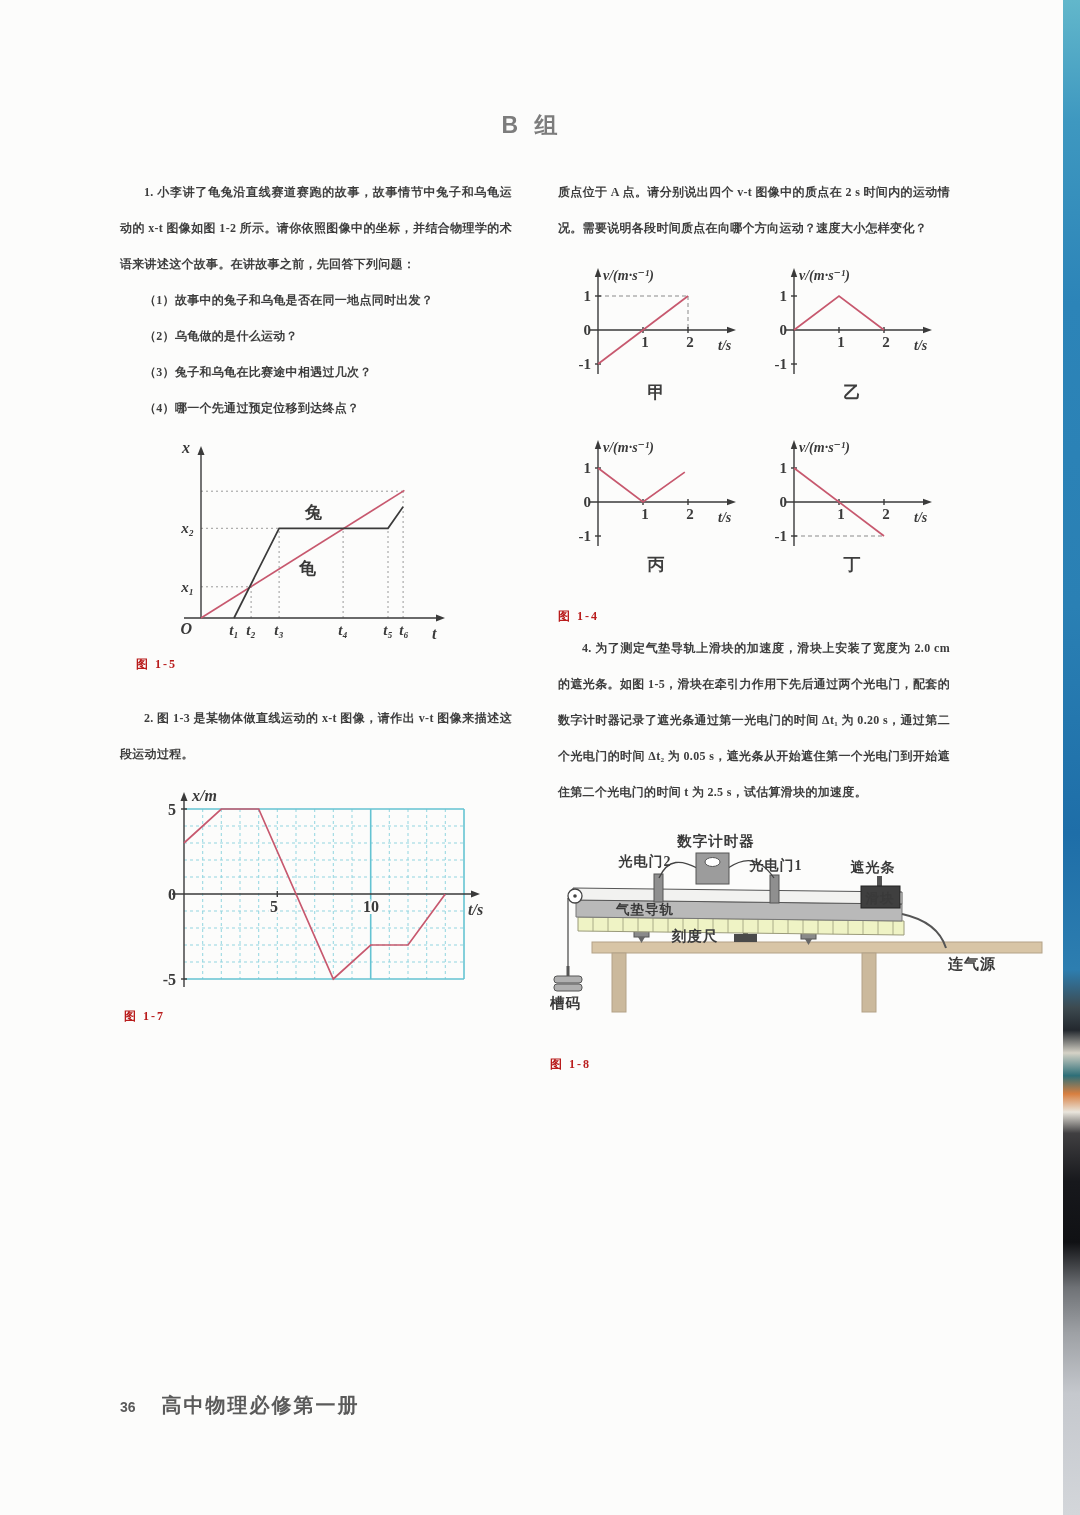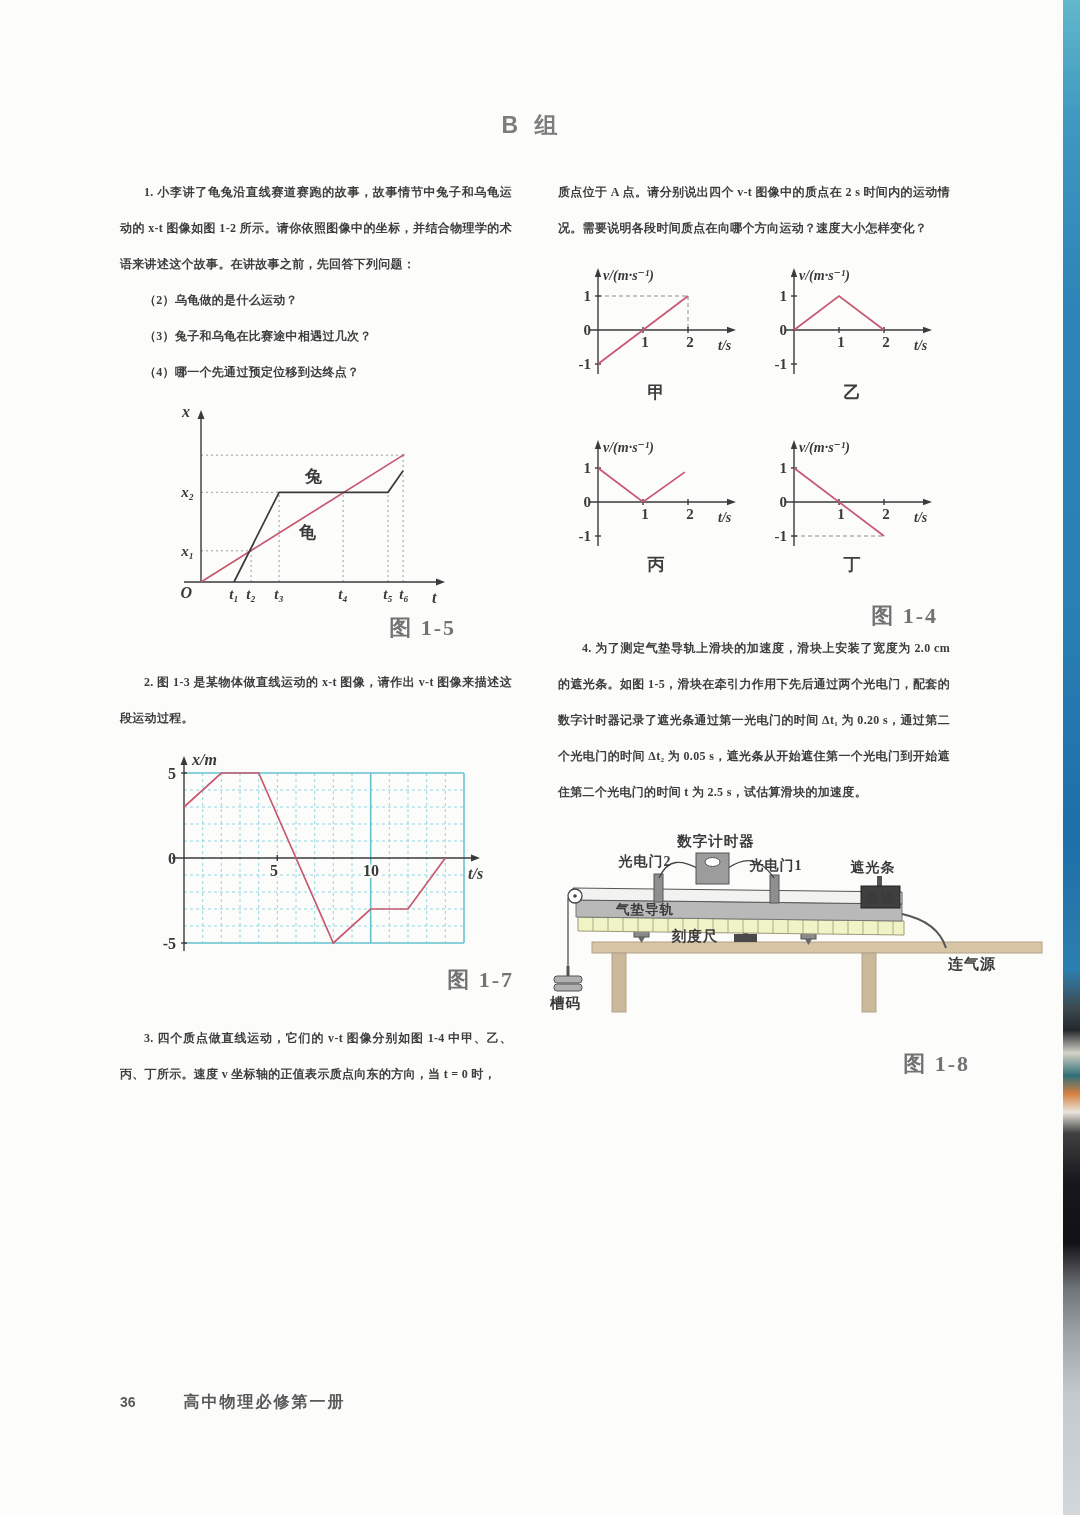--- a/index.html
+++ b/index.html
@@ -22,21 +22,21 @@
     font-size:23px;color:#7c7c7c;letter-spacing:5px;
   }
   .col{position:absolute;top:174px;width:392px;}
   .col-left{left:120px;}
   .col-right{left:558px;}
   .para{
     margin:0;font-size:12px;line-height:36px;text-align:justify;
     text-indent:2em;letter-spacing:0.3px;
   }
   .fig-caption{
-    text-align:right;font-size:22px;color:#737373;letter-spacing:2px;line-height:28px;
+    text-align:left;font-size:12px;color:#b91c1c;letter-spacing:2px;line-height:28px;
   }
   svg{display:block;}
   svg text{font-family:"Liberation Serif","DejaVu Serif",serif;fill:#3a3a3a;}
   svg text.it{font-style:italic;}
   svg text.cjk{letter-spacing:1px;}
   .axis{stroke:#3a3a3a;stroke-width:1.4;fill:none;}
   .arrow{fill:#3a3a3a;stroke:none;}
   .dotted{stroke:#9a9a9a;stroke-width:1;stroke-dasharray:2,3;fill:none;}
   .dash-guide{stroke:#8a8a8a;stroke-width:1;stroke-dasharray:4,3;fill:none;}
   .curve-pink{stroke:#c7586e;stroke-width:1.7;fill:none;}
@@ -49,32 +49,33 @@
   .fig14-grid{display:flex;flex-wrap:wrap;width:392px;margin-top:16px;}
   .fig14-cell{width:196px;margin-bottom:14px;}
   .fig14-cell svg{margin-left:4px;}
   .sub-label{text-align:center;font-size:17px;color:#3d3d3d;line-height:26px;}
   .fig15{margin:14px 0 0 -8px;}
   .footer{
     position:absolute;left:120px;top:1392px;
     font-family:"Liberation Sans","DejaVu Sans",sans-serif;color:#5a5a5a;
   }
   .footer .pagenum{font-size:14px;margin-right:26px;}
-  .footer .booktitle{font-size:16px;letter-spacing:2px;margin-left:22px;}
+  .footer .booktitle{font-size:20px;letter-spacing:2px;}
 </style>
 </head>
 <body>
 
 <div class="page">
   <div class="edge-strip"></div>
 
   <div class="section-title">B 组</div>
 
   <div class="col col-left">
     <p class="para">1. 小李讲了龟兔沿直线赛道赛跑的故事，故事情节中兔子和乌龟运动的 x-t 图像如图 1-2 所示。请你依照图像中的坐标，并结合物理学的术语来讲述这个故事。在讲故事之前，先回答下列问题：</p>
+    <p class="para">（1）故事中的兔子和乌龟是否在同一地点同时出发？</p>
     <p class="para">（2）乌龟做的是什么运动？</p>
     <p class="para">（3）兔子和乌龟在比赛途中相遇过几次？</p>
     <p class="para">（4）哪一个先通过预定位移到达终点？</p>
 
     <div class="fig fig12">
       <svg width="320" height="212" viewBox="0 0 320 212">
 
         <polyline class="dotted" points="65.0,53.2 267.1,53.2"></polyline>
         <polyline class="dotted" points="65.0,90.3 143.1,90.3"></polyline>
         <polyline class="dotted" points="65.0,148.8 115.1,148.8"></polyline>
@@ -159,21 +160,20 @@
         <text class="it" x="344" y="131" font-size="16">t/s</text>
         <text x="52" y="31" font-size="16" text-anchor="end">5</text>
         <text x="52" y="116" font-size="16" text-anchor="end">0</text>
         <text x="52" y="201" font-size="16" text-anchor="end">-5</text>
         <text x="150" y="128" font-size="16" text-anchor="middle" stroke="#fcfcfb" stroke-width="4" paint-order="stroke">5</text>
         <text x="247" y="128" font-size="16" text-anchor="middle" stroke="#fcfcfb" stroke-width="4" paint-order="stroke">10</text>
       </svg>
       <div class="fig-caption" style="width:390px;margin-top:6px;">图 1-7</div>
     </div>
 
-    <p class="para" style="margin-top:26px;">3. 四个质点做直线运动，它们的 v-t 图像分别如图 1-4 中甲、乙、丙、丁所示。速度 v 坐标轴的正值表示质点向东的方向，当 t = 0 时，</p>
   </div>
 
   <div class="col col-right">
     <p class="para" style="text-indent:0;">质点位于 A 点。请分别说出四个 v-t 图像中的质点在 2 s 时间内的运动情况。需要说明各段时间质点在向哪个方向运动？速度大小怎样变化？</p>
 
     <div class="fig14-grid">
 
       <div class="fig14-cell">
         <svg width="185" height="118" viewBox="0 0 185 118">
           <polyline class="dash-guide" points="36.0,34.0 126.0,34.0"></polyline>

